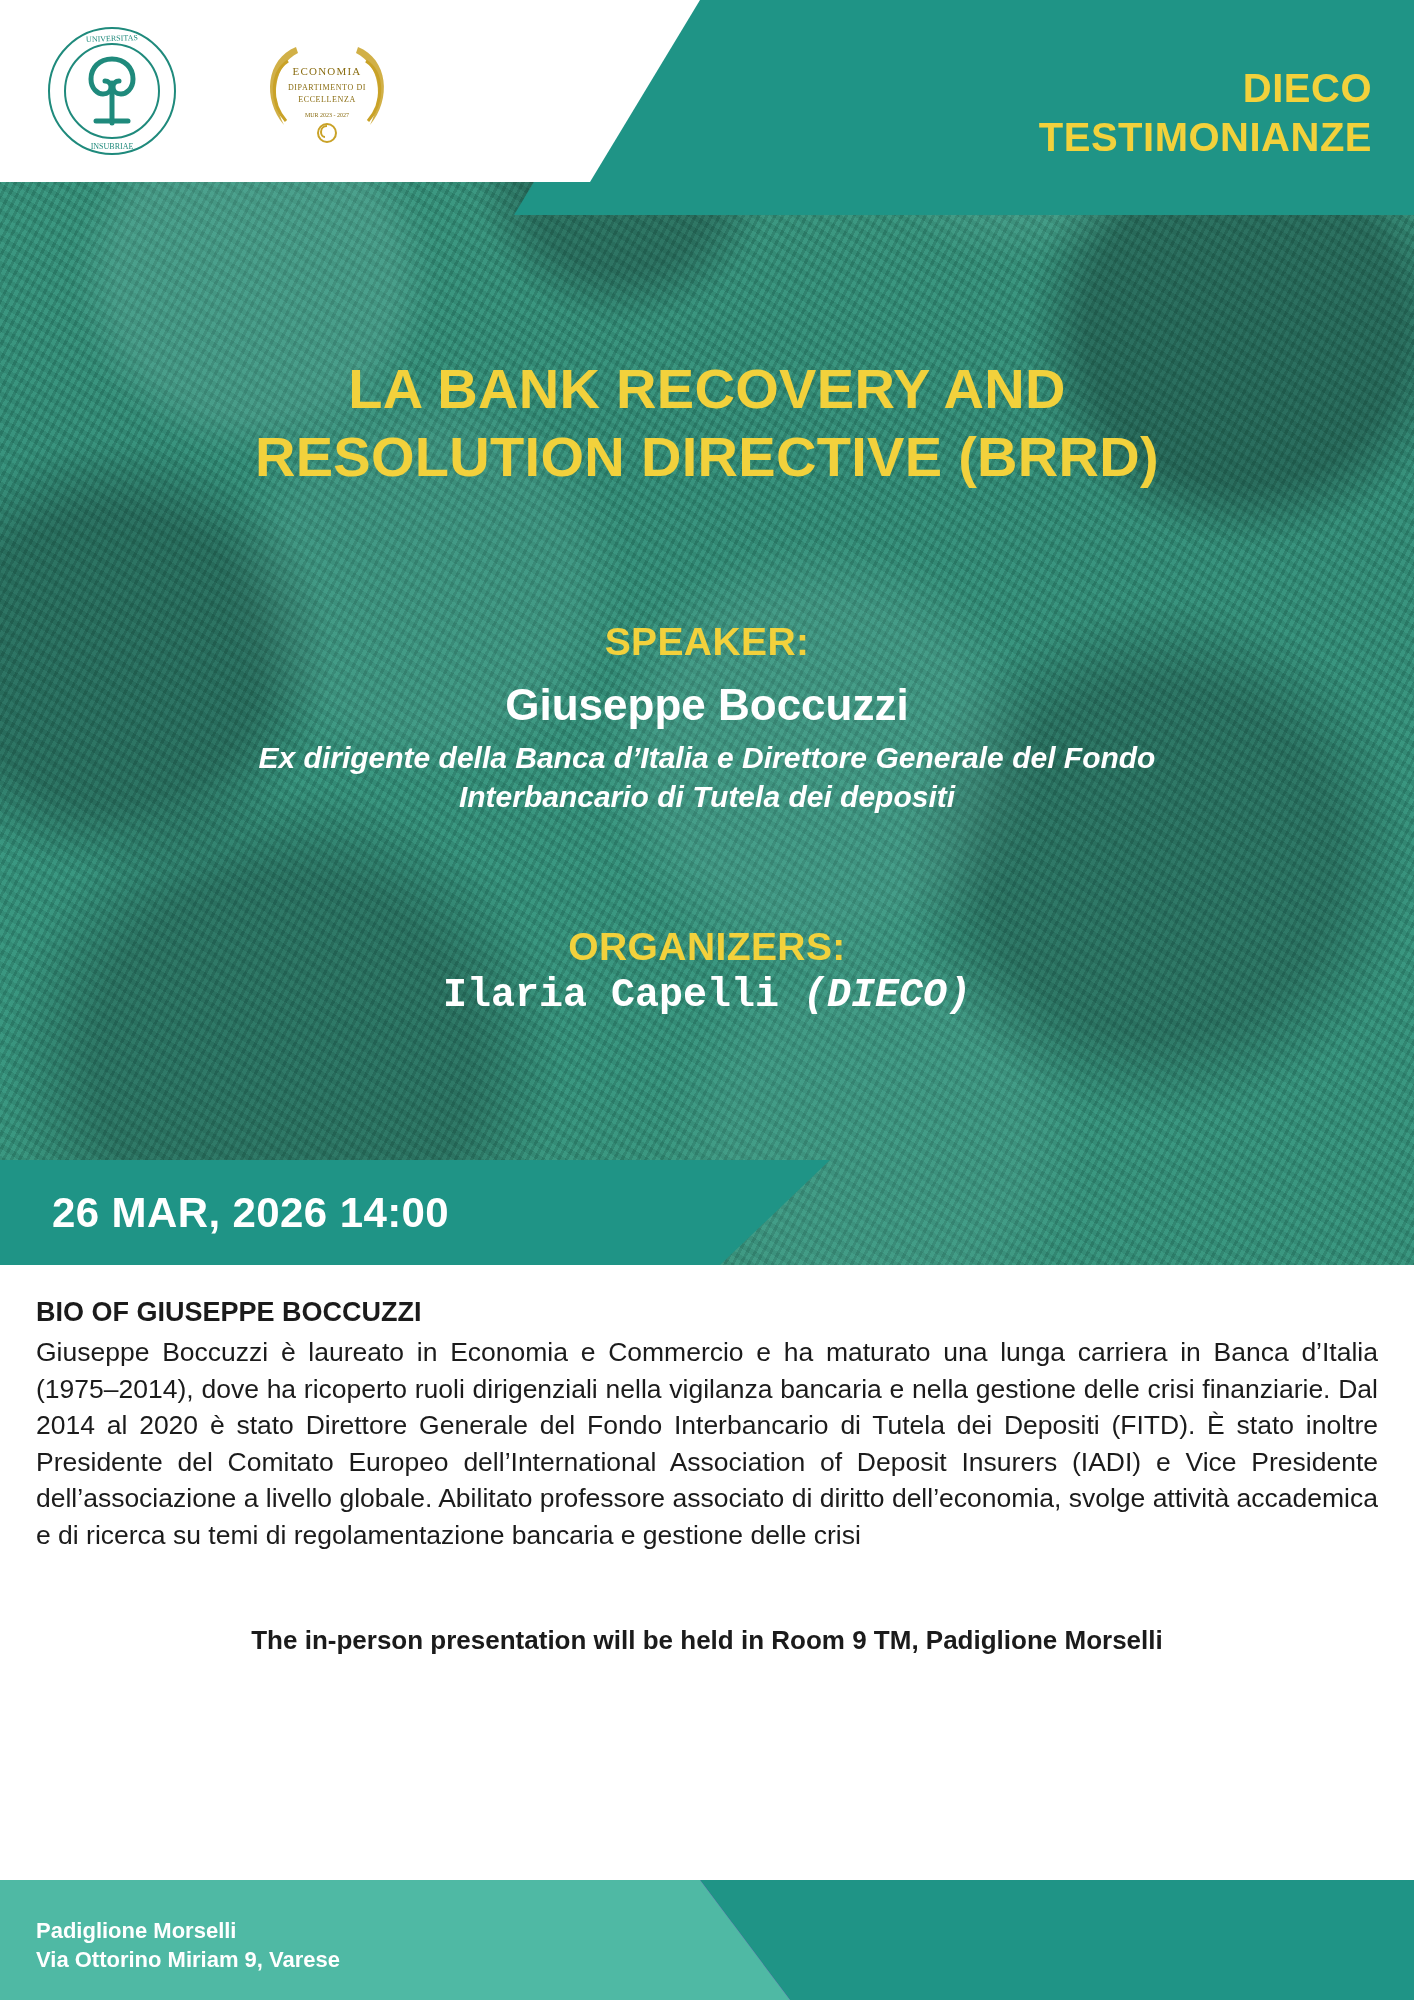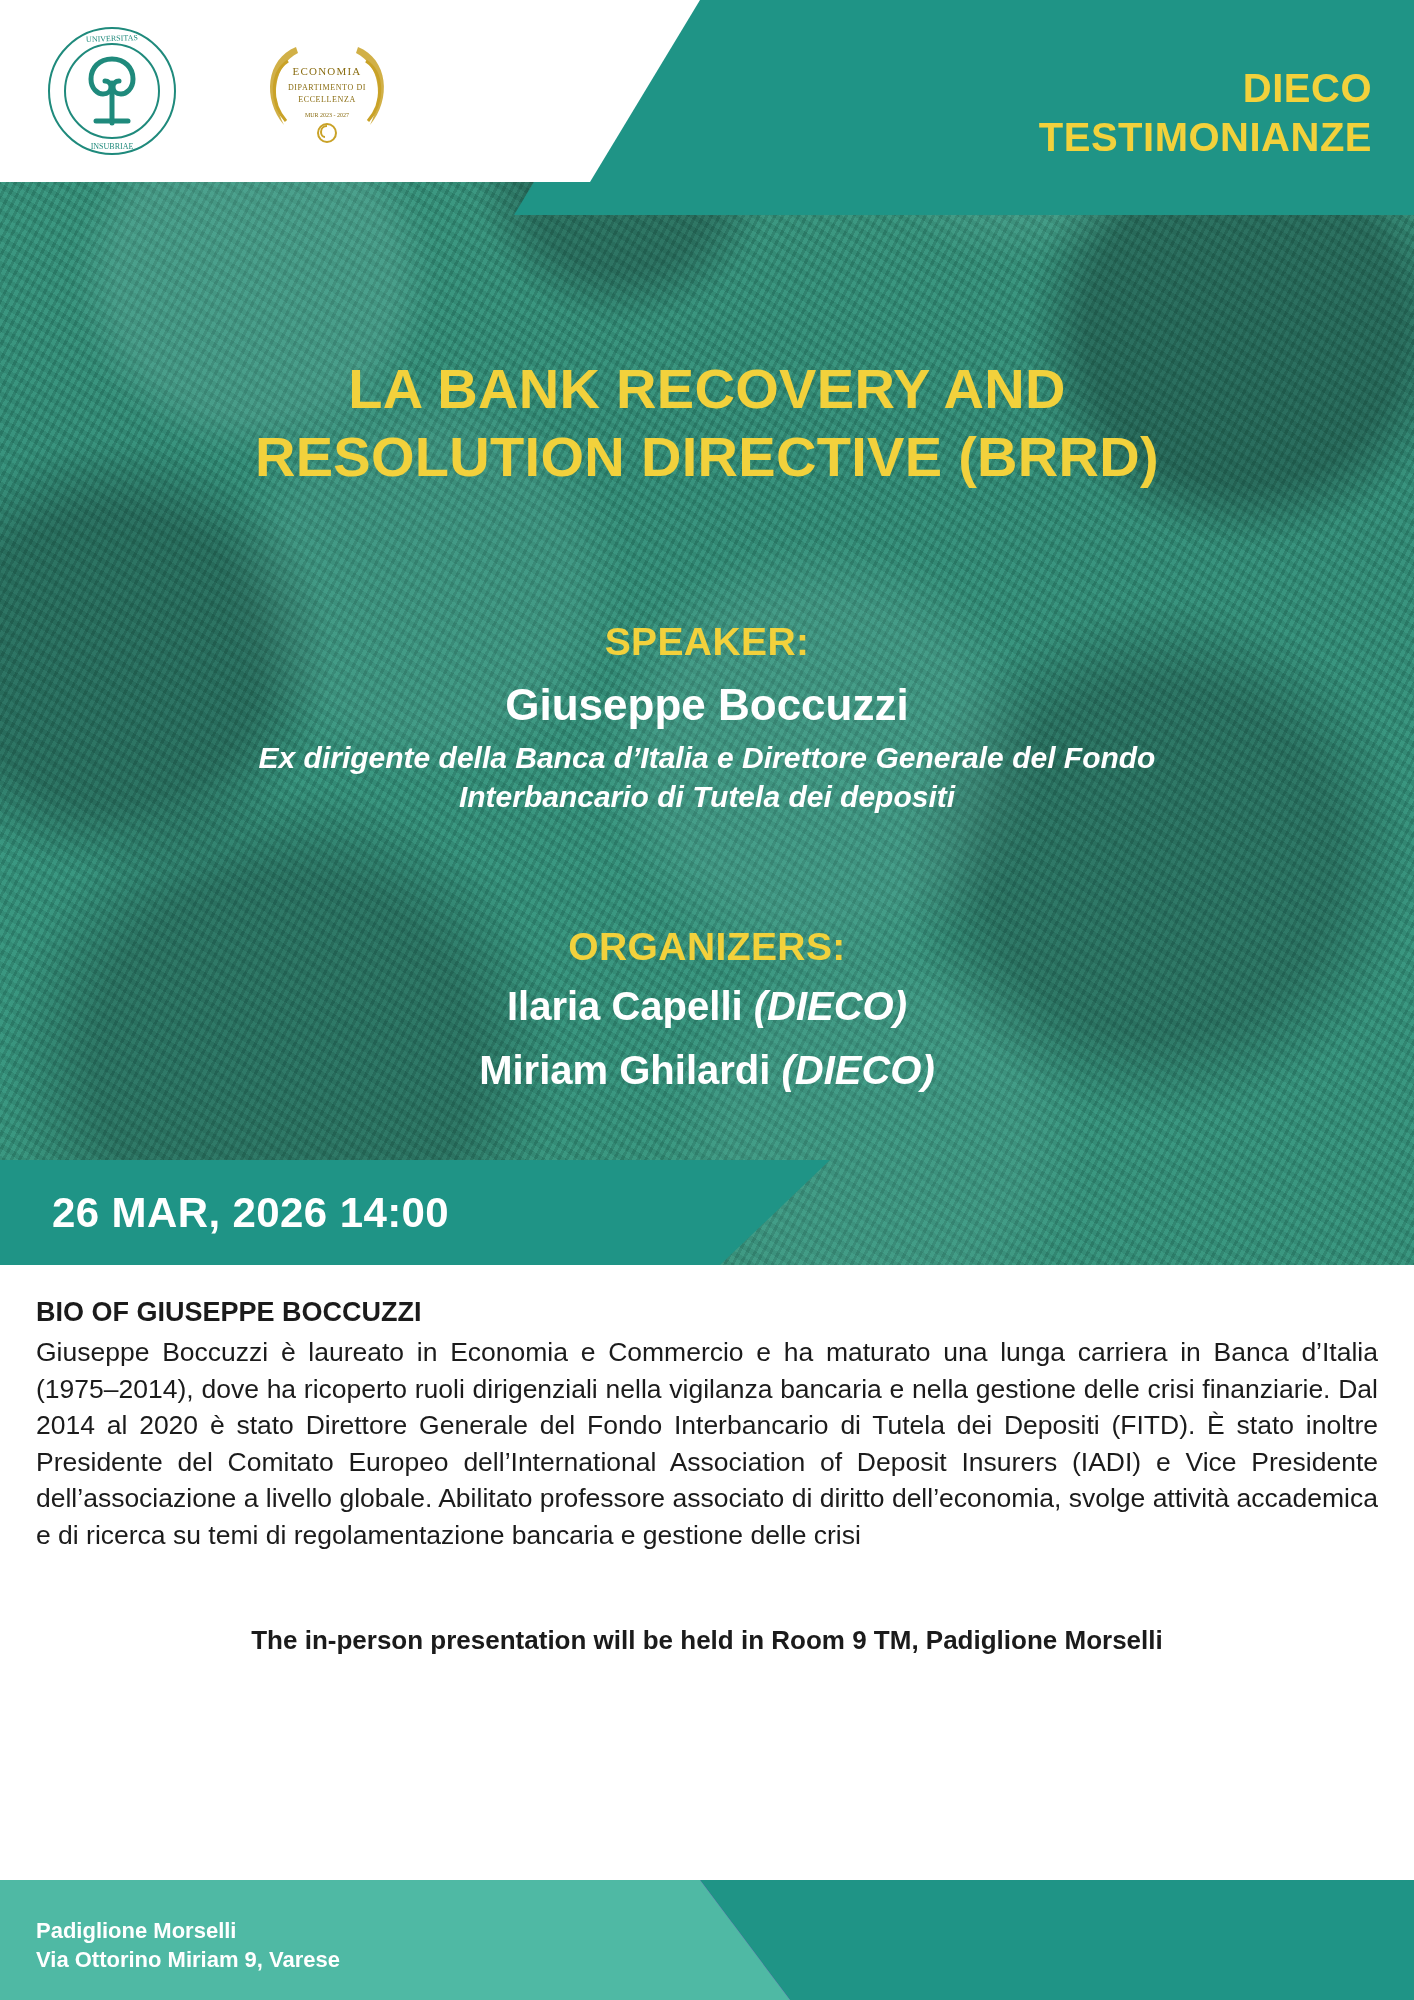--- a/index.html
+++ b/index.html
@@ -144,21 +144,21 @@
     left: 0; right: 0;
     top: 925px;
     text-align: center;
     z-index: 3;
   }
   .org-name {
     color: #ffffff;
     font-weight: bold;
     font-size: 40px;
     line-height: 1.35;
-    margin-top: 10px;
+    font-family: Liberation Mono, monospace;
   }
   .org-name em { font-style: italic; }
 
   
   .date-band {
     position: absolute;
     left: 0;
     top: 1160px;
     width: 830px;
     height: 105px;
@@ -304,23 +304,20 @@
         <div>Ex dirigente della Banca d’Italia e Direttore Generale del Fondo</div>
         <div>Interbancario di Tutela dei depositi</div>
       </div>
     </div>
 
     <div class="block-org">
       <div class="label-yellow">ORGANIZERS:</div>
       <div class="org-name">
         <span>Ilaria Capelli </span><em>(DIECO)</em>
       </div>
-      <div class="org-name">
-        <span>Miriam Ghilardi </span><em>(DIECO)</em>
-      </div>
     </div>
 
     <div class="date-band">
       <div class="date-text">26 MAR, 2026 14:00</div>
     </div>
   </div>
 
   <div class="body-area">
     <div class="bio-title">BIO OF GIUSEPPE BOCCUZZI</div>
     <div class="bio-text">Giuseppe Boccuzzi è laureato in Economia e Commercio e ha maturato una lunga carriera in Banca d’Italia (1975–2014), dove ha ricoperto ruoli dirigenziali nella vigilanza bancaria e nella gestione delle crisi finanziarie. Dal 2014 al 2020 è stato Direttore Generale del Fondo Interbancario di Tutela dei Depositi (FITD). È stato inoltre Presidente del Comitato Europeo dell’International Association of Deposit Insurers (IADI) e Vice Presidente dell’associazione a livello globale. Abilitato professore associato di diritto dell’economia, svolge attività accademica e di ricerca su temi di regolamentazione bancaria e gestione delle crisi</div>

